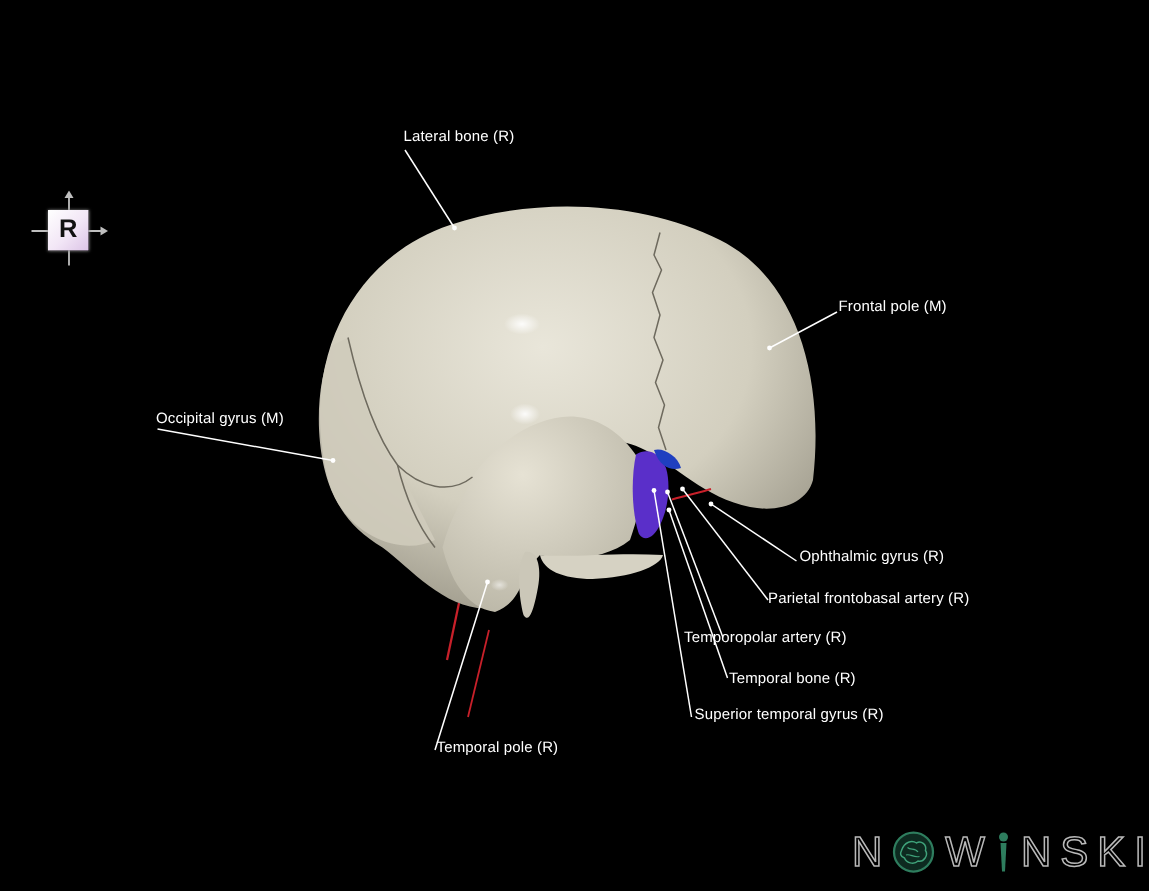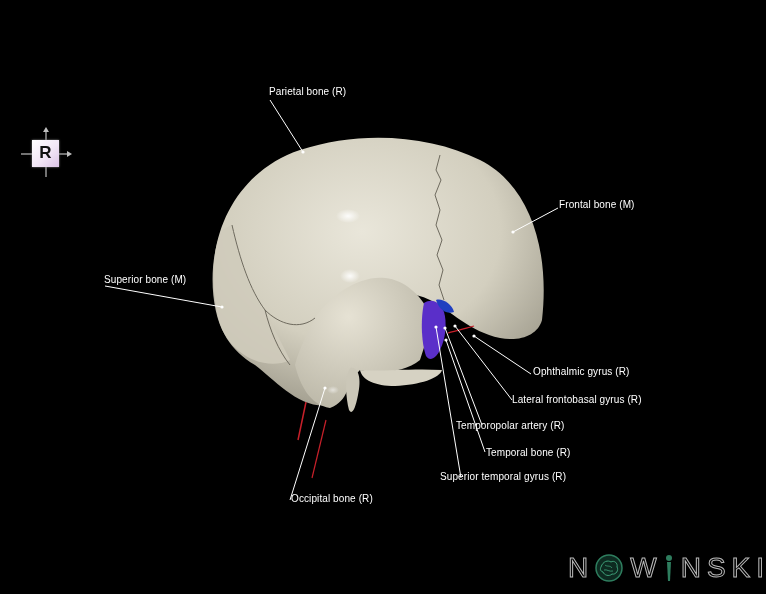--- a/index.html
+++ b/index.html
@@ -119,29 +119,29 @@
         <line x1="39" y1="27" x2="50" y2="27"></line>
       </g>
       <path d="M23 5 L26 0 L29 5 Z" fill="#bfbfbf"></path>
       <path d="M47 24 L52 27 L47 30 Z" fill="#bfbfbf"></path>
     </svg>
     <div class="box">
       <div class="letter">R</div>
     </div>
   </div>
 
-  <div class="label" style="left:269px;top:86px">Parietal bone (R)</div>
-  <div class="label" style="left:559px;top:199px">Frontal bone (M)</div>
-  <div class="label" style="left:104px;top:274px">Superior bone (M)</div>
+  <div class="label" style="left:269px;top:86px">Lateral bone (R)</div>
+  <div class="label" style="left:559px;top:199px">Frontal pole (M)</div>
+  <div class="label" style="left:104px;top:274px">Occipital gyrus (M)</div>
   <div class="label" style="left:533px;top:366px">Ophthalmic gyrus (R)</div>
-  <div class="label" style="left:512px;top:394px">Lateral frontobasal gyrus (R)</div>
+  <div class="label" style="left:512px;top:394px">Parietal frontobasal artery (R)</div>
   <div class="label" style="left:456px;top:420px">Temporopolar artery (R)</div>
   <div class="label" style="left:486px;top:447px">Temporal bone (R)</div>
-  <div class="label" style="left:440px;top:471px">Superior temporal gyrus (R)</div>
-  <div class="label" style="left:291px;top:493px">Occipital bone (R)</div>
+  <div class="label" style="left:463px;top:471px">Superior temporal gyrus (R)</div>
+  <div class="label" style="left:291px;top:493px">Temporal pole (R)</div>
 
   <div class="logo">
     <span class="ch">N</span>
     <svg width="30" height="30" viewBox="0 0 30 30" style="margin-right:6px">
       <circle cx="15" cy="15" r="13" fill="#0d2a20" stroke="#2e7d5e" stroke-width="1.5"></circle>
       <path d="M7 14 C9 8, 14 7, 17 9 C20 7, 24 10, 23 14 C25 17, 22 22, 18 21 C15 24, 10 22, 9 19 C6 18, 6 16, 7 14 Z" fill="none" stroke="#3fa27a" stroke-width="1"></path>
       <path d="M11 12 C13 14, 16 12, 18 15 M10 17 C13 16, 15 19, 19 18" fill="none" stroke="#3fa27a" stroke-width="0.8"></path>
     </svg>
     <span class="ch">W</span>
     <svg width="12" height="30" viewBox="0 0 12 30" style="margin-right:6px">

